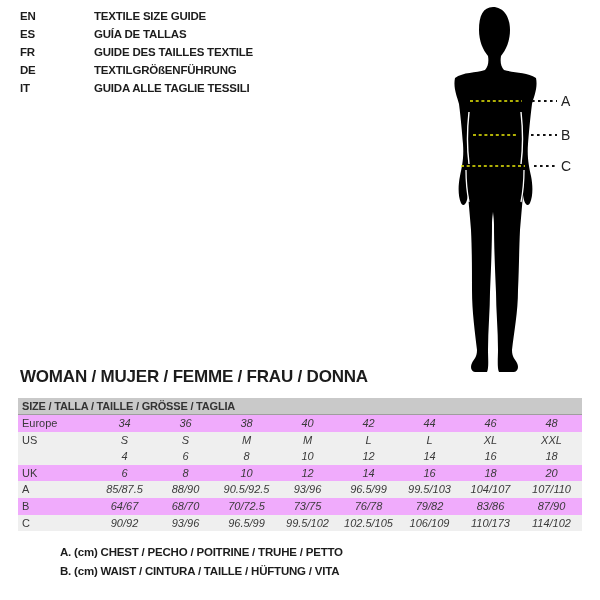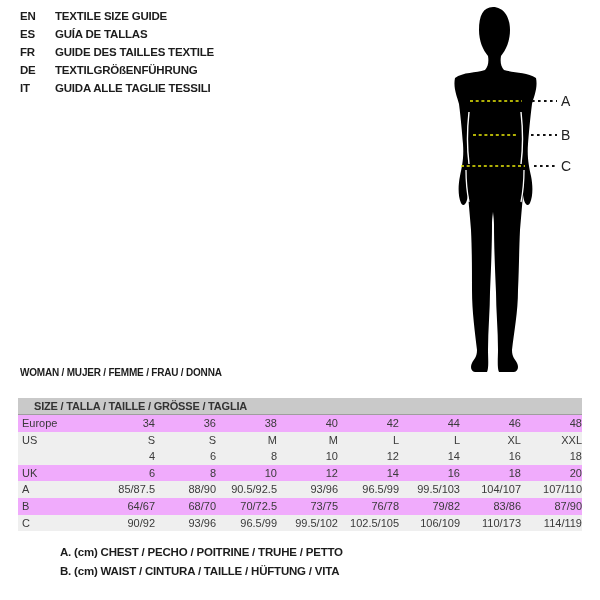--- a/index.html
+++ b/index.html
@@ -27,21 +27,21 @@
     top: 7px;
   }
   .lang-row {
     display: flex;
     line-height: 18px;
     font-size: 11.5px;
     font-weight: bold;
     letter-spacing: -0.2px;
   }
   .lang-code { width: 35px; }
-  .lang-label { white-space: nowrap; }
+  .lang-label { white-space: nowrap; margin-left: 39px; }
 
   
   #figure-wrap { position: absolute; left: 440px; top: 0; width: 160px; height: 380px; }
   #figure-svg { position: absolute; left: 0; top: 0; }
   .marker-letter {
     position: absolute;
     left: 121px;
     width: 22px;
     font-size: 14px;
     font-weight: 400;
@@ -50,59 +50,60 @@
   }
   #marker-a { top: 92px; }
   #marker-b { top: 126px; }
   #marker-c { top: 157px; }
 
   
   #section-title {
     position: absolute;
     left: 20px;
     top: 367px;
-    font-size: 10px;
+    font-size: 17px;
     font-weight: bold;
     letter-spacing: -0.2px;
   }
 
   
   #size-table {
     position: absolute;
     left: 18px;
     top: 398px;
     width: 564px;
     font-size: 11px;
     color: var(--table-ink);
   }
   #table-header {
     height: 17px;
     line-height: 17px;
     background: var(--header-bg);
     border-bottom: 1px solid #9e9e9e;
     font-weight: bold;
-    padding-left: 16px;
+    padding-left: 4px;
     color: #333;
     letter-spacing: -0.2px;
   }
   .trow {
     display: flex;
     height: 16.6px;
     line-height: 16.6px;
     background: #f0abfc;
   }
   .trow.shaded { background: var(--shaded-bg); }
   .tlabel {
     width: 76px;
     padding-left: 4px;
     text-align: left;
   }
   .tcell {
     flex: 1;
-    text-align: right;
+    text-align: center;
+    font-style: italic;
   }
 
   
   #legend-block {
     position: absolute;
     left: 20px;
     top: 543px;
   }
   .legend-line {
     line-height: 18.5px;
@@ -275,21 +276,21 @@
         </div>
         <div class="trow shaded">
           <div class="tlabel">C</div>
           <div class="tcell">90/92</div>
           <div class="tcell">93/96</div>
           <div class="tcell">96.5/99</div>
           <div class="tcell">99.5/102</div>
           <div class="tcell">102.5/105</div>
           <div class="tcell">106/109</div>
           <div class="tcell">110/173</div>
-          <div class="tcell">114/119</div>
+          <div class="tcell">114/102</div>
         </div>
       </div>
   </div>
 
   <div id="legend-block">
       <div class="legend-line">A. (cm) CHEST / PECHO / POITRINE / TRUHE / PETTO</div>
       <div class="legend-line">B. (cm) WAIST / CINTURA / TAILLE / HÜFTUNG / VITA</div>
     </div>
 
 </div>

